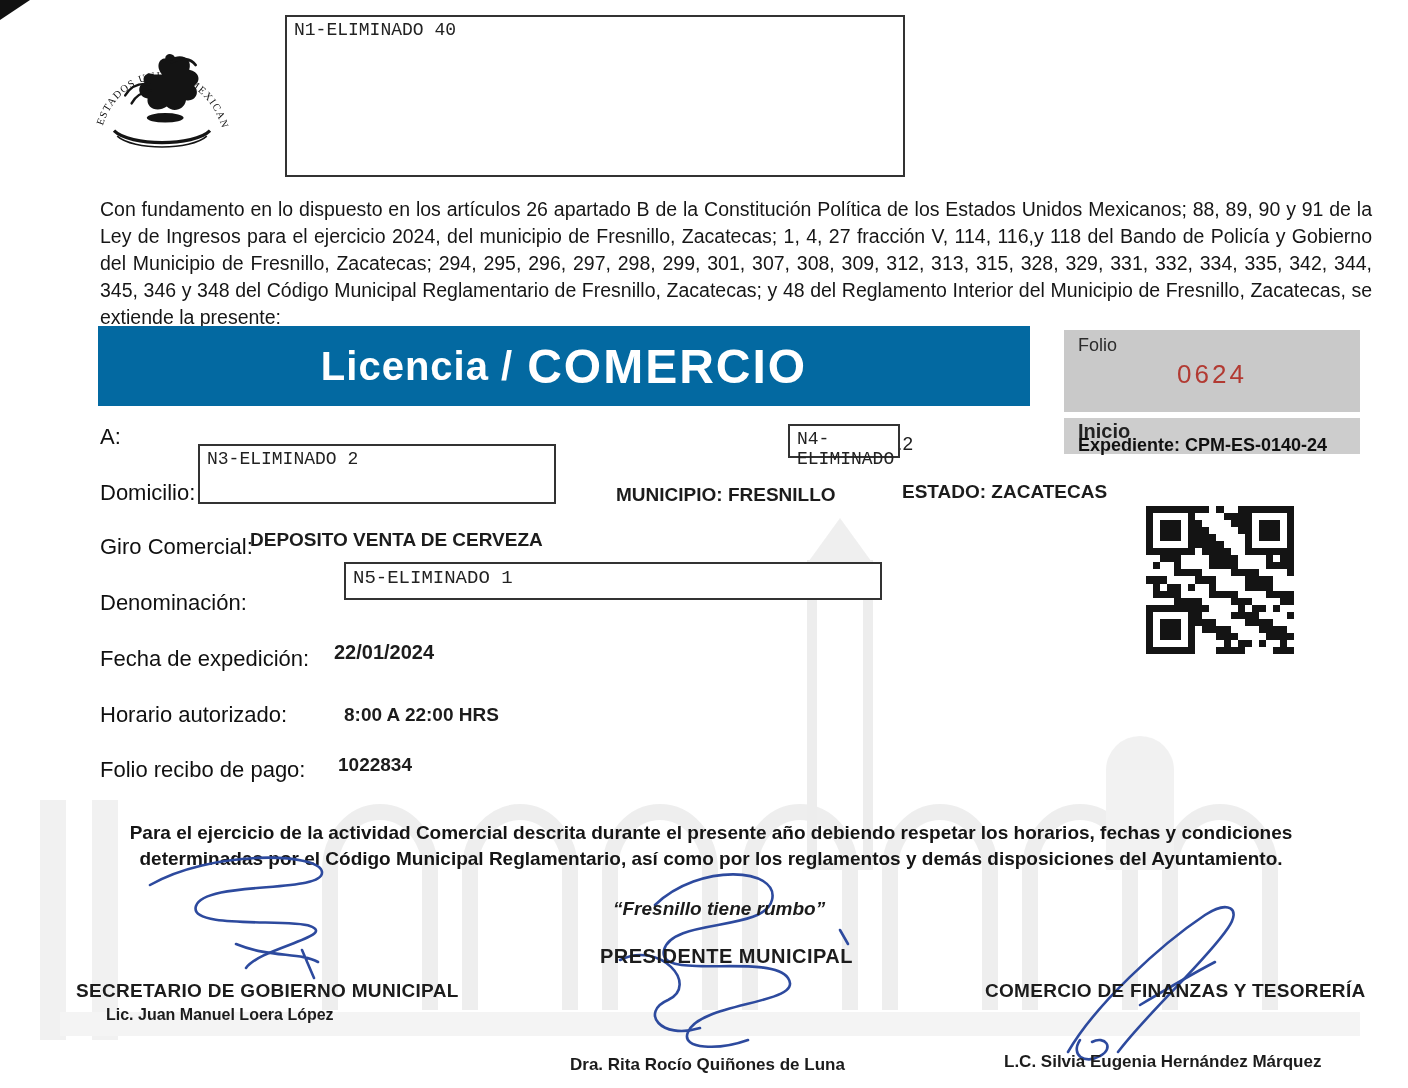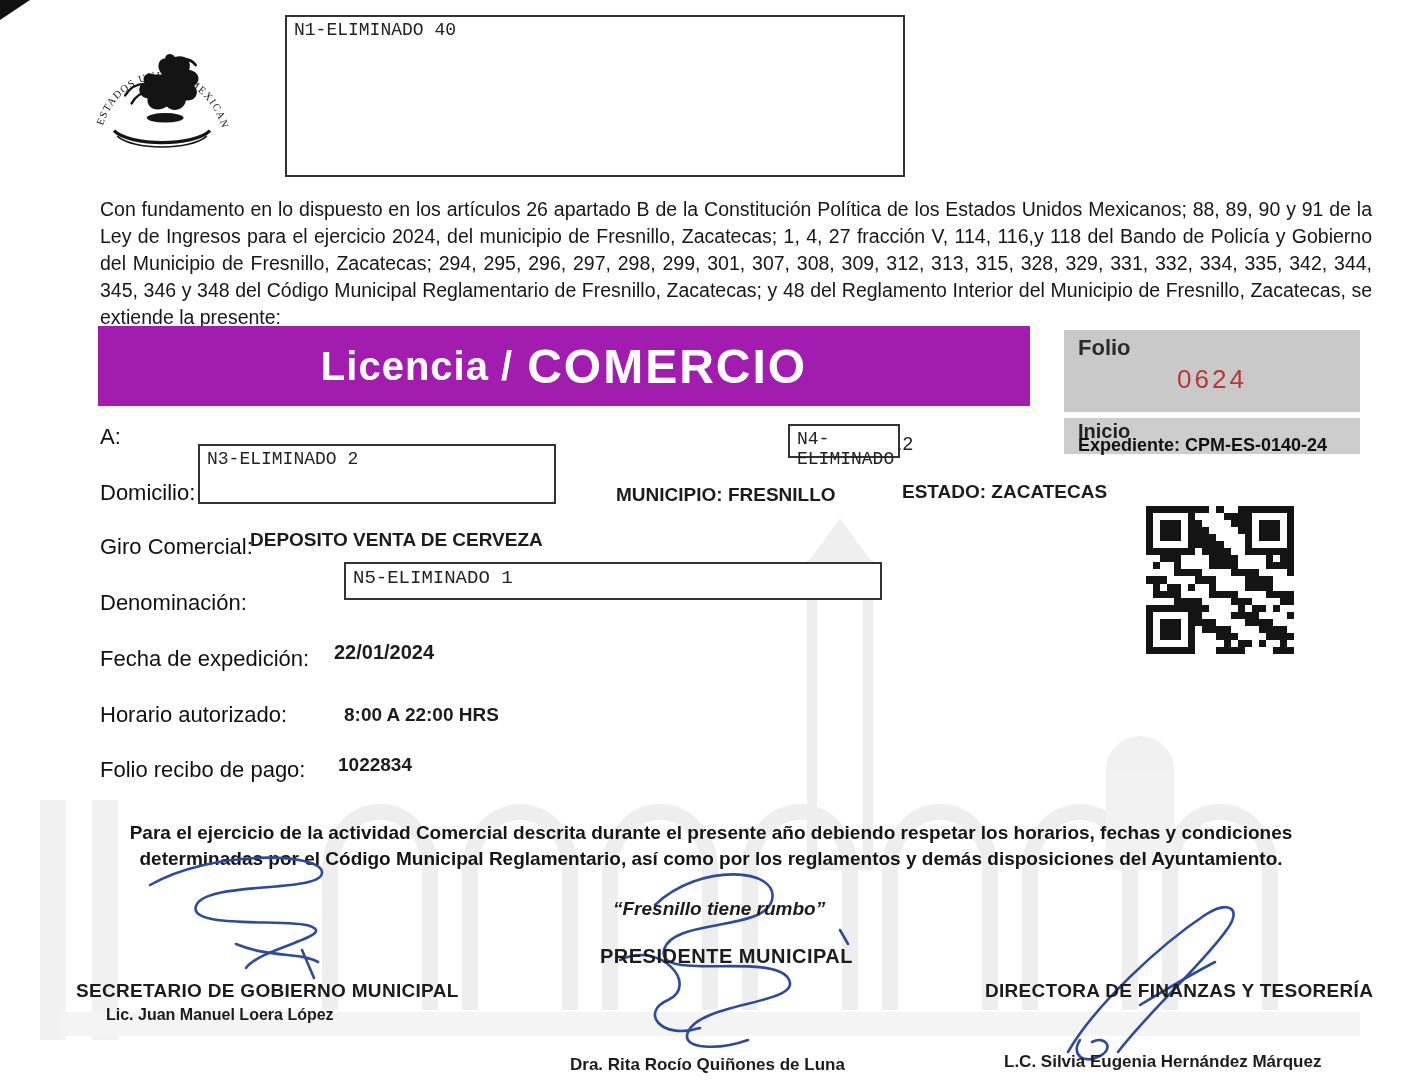--- a/index.html
+++ b/index.html
@@ -8,27 +8,27 @@
         font-family:"Liberation Sans",sans-serif;color:#1c1c1c}
   .abs{position:absolute}
   .wm{position:absolute;inset:0;z-index:0;pointer-events:none}
   .content{position:absolute;inset:0;z-index:1}
   .redact{position:absolute;background:#fff;border:2px solid #333;
           font-family:"Liberation Mono","DejaVu Sans Mono",monospace;
           font-size:18px;color:#222;padding:4px 7px;line-height:1.1}
   .label{font-size:21px;color:#101010}
   .bold{font-weight:bold}
   .legal{width:1272px;text-align:justify;font-size:19.5px;line-height:1.38;color:#161616}
-  .banner{background:#a21caf;color:#fff;display:flex;align-items:center;justify-content:center;gap:14px}
+  .banner{background:#0369a1;color:#fff;display:flex;align-items:center;justify-content:center;gap:14px}
   .banner .lic{font-size:40px;font-weight:700;letter-spacing:1px}
   .banner .com{font-size:48px;font-weight:800;letter-spacing:2px}
   .yearbox{background:#8e8e8e;color:#fff;display:flex;align-items:center;justify-content:center;
            font-size:60px;font-weight:800;letter-spacing:.22em;padding-left:.22em}
   .foliobox{background:#c9c9c9}
-  .foliobox .flabel{font-size:22px;font-weight:bold;color:#2b2b2b;padding:5px 0 0 14px}
+  .foliobox .flabel{font-size:18px;font-weight:normal;color:#2b2b2b;padding:5px 0 0 14px}
   .foliobox .fnum{font-size:26px;color:#b23a32;letter-spacing:3px;text-align:center;margin-top:3px}
   .iniciobox{background:#cdcdcd}
   .footer{width:1262px;text-align:center;font-size:19px;font-weight:bold;line-height:1.35;color:#151515}
   .qr{display:grid;grid-template-columns:repeat(21,1fr);grid-template-rows:repeat(21,1fr);
       width:148px;height:148px;background:#fff}
   .qr i{background:#141414;display:block}
   .sig{position:absolute;inset:0;pointer-events:none}
   .motto{font-style:italic;font-weight:bold;font-size:19px;color:#1b1b1b}
   .smallname{font-size:16px;font-weight:bold}
   .titleline{font-size:19px;font-weight:bold;letter-spacing:.3px}
@@ -385,19 +385,19 @@
         <path d="M1140,1005 C1165,990 1190,975 1215,962"></path>
       </g>
     </svg>
 
     <div class="abs motto" style="left:613px;top:898px">“Fresnillo tiene rumbo”</div>
     <div class="abs" style="left:600px;top:945px;font-size:20px;font-weight:bold;letter-spacing:.5px">PRESIDENTE MUNICIPAL</div>
 
     <div class="abs titleline" style="left:76px;top:980px">SECRETARIO DE GOBIERNO MUNICIPAL</div>
     <div class="abs smallname" style="left:106px;top:1006px">Lic. Juan Manuel Loera López</div>
 
-    <div class="abs titleline" style="left:985px;top:980px">DIRECTORA DE FINANZAS Y TESORERÍA</div>
+    <div class="abs titleline" style="left:985px;top:980px">COMERCIO DE FINANZAS Y TESORERÍA</div>
     <div class="abs smallname" style="left:1004px;top:1052px;font-size:17px">L.C. Silvia Eugenia Hernández Márquez</div>
 
     <div class="abs smallname" style="left:570px;top:1055px;font-size:17px">Dra. Rita Rocío Quiñones de Luna</div>
 
   </div>
 </div>
 
 </body></html>

